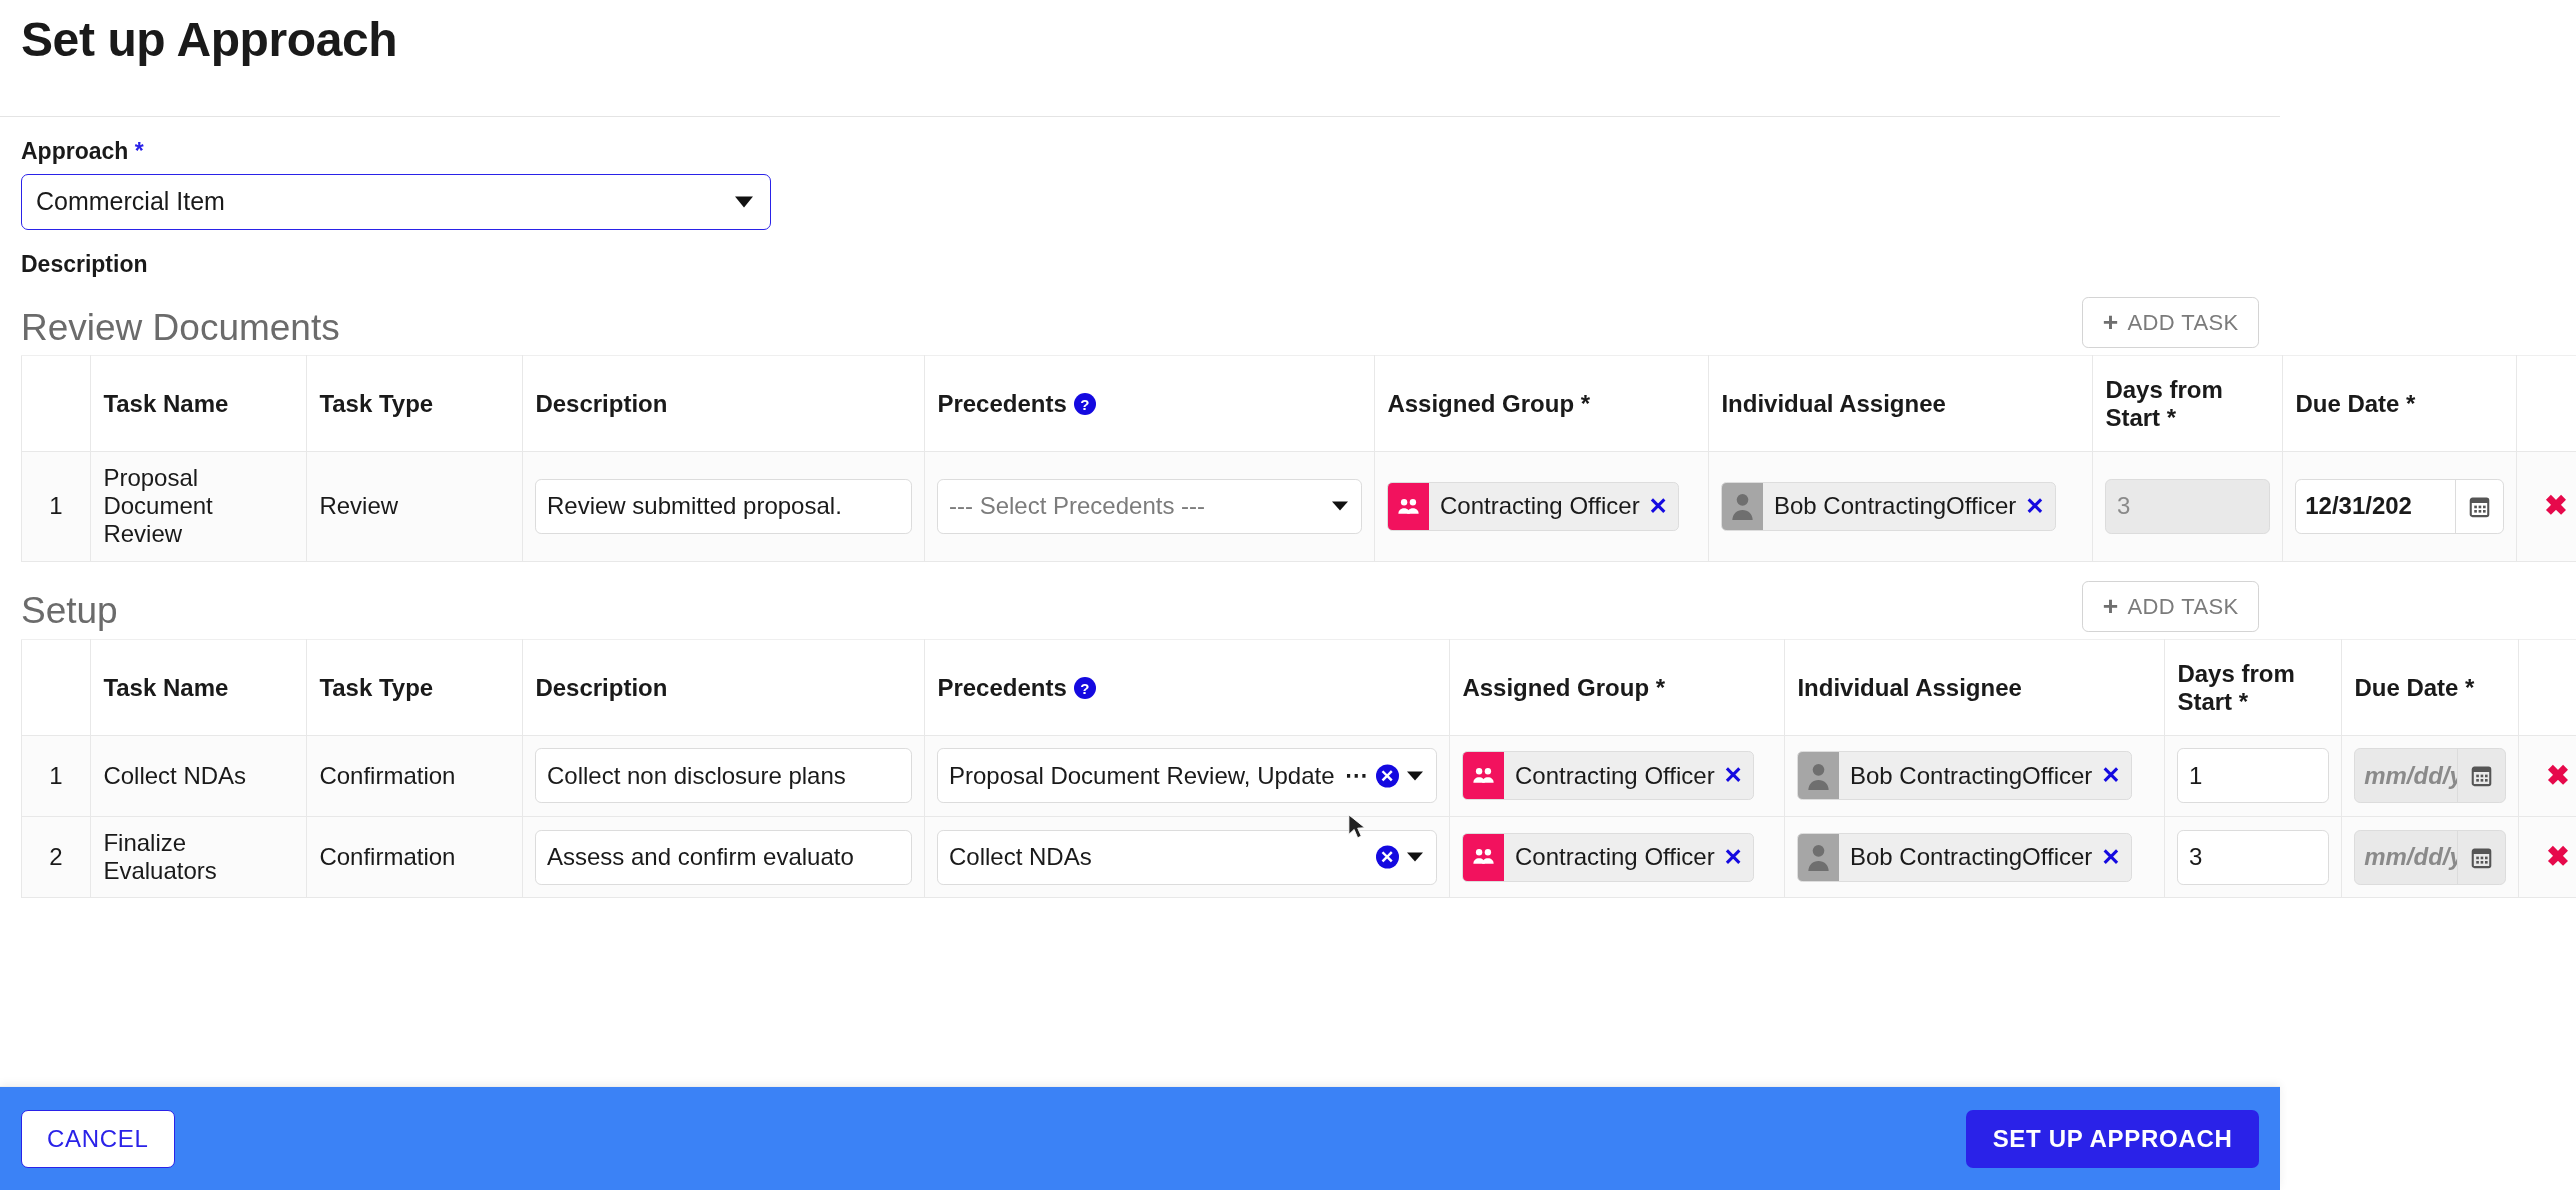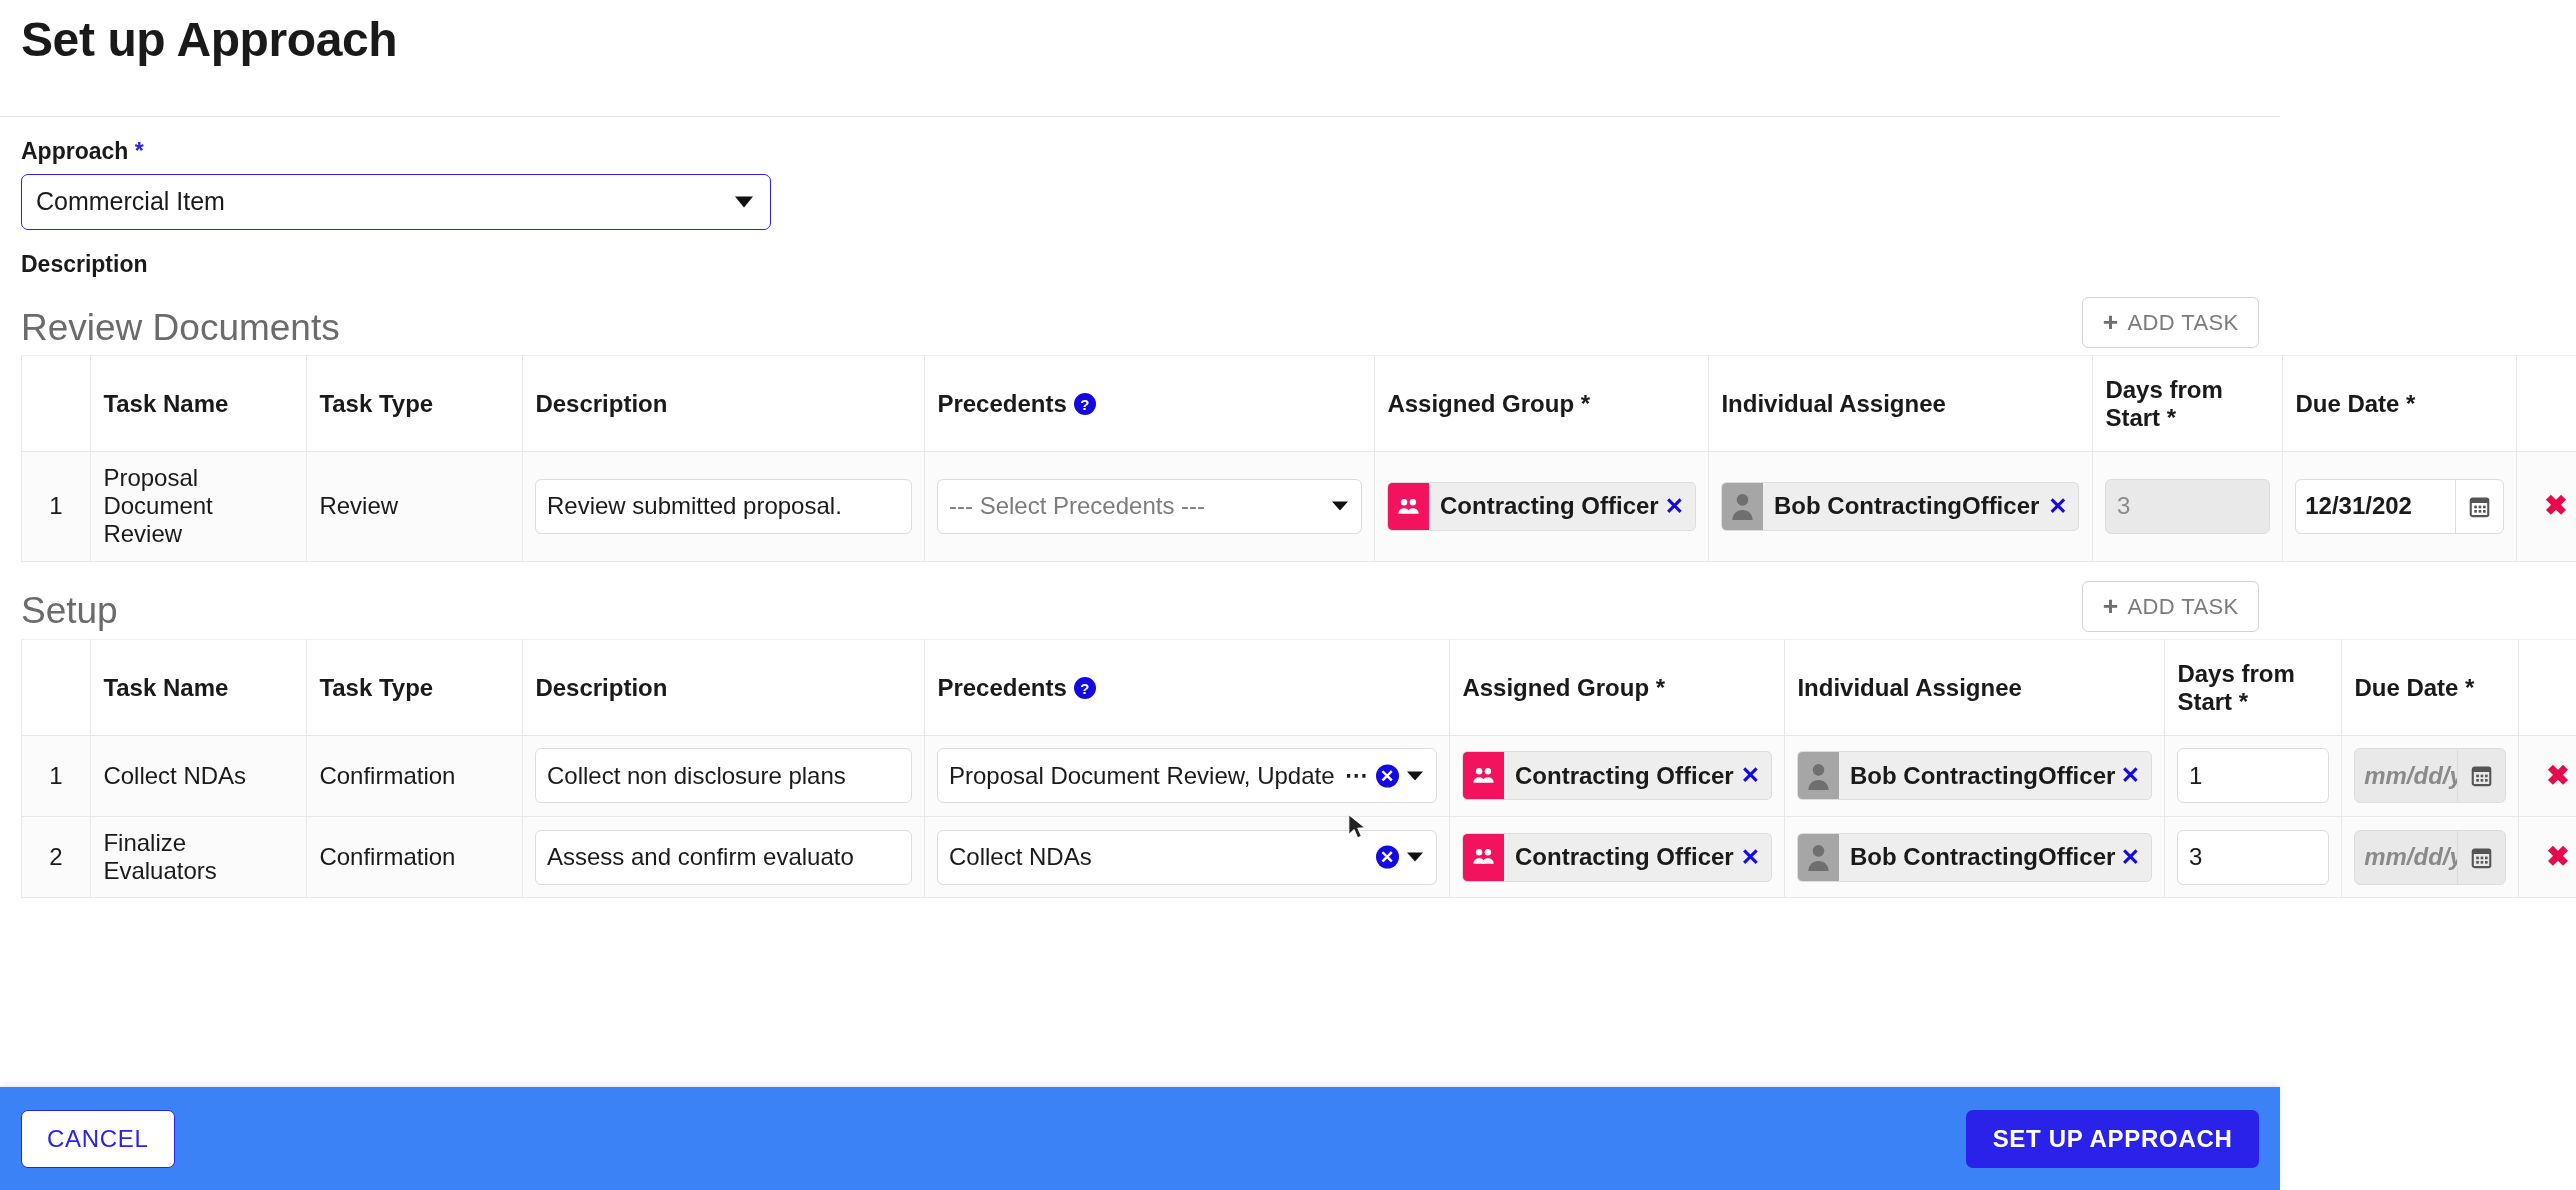--- a/index.html
+++ b/index.html
@@ -204,21 +204,21 @@
   }
   .chip-avatar {
     width: 41px; height: 49px; flex: 0 0 41px;
     display: flex; align-items: center; justify-content: center;
     background: #f2125e;
   }
   .chip-avatar.person { background: #a6a6a6; }
   .chip-label {
     font-size: 24px; color: #1a1a1a;
     padding: 0 8.8px 0 10.6px;
-    white-space: nowrap; overflow: hidden; font-weight: bold;
+    white-space: nowrap; overflow: hidden;
   }
   .chip-x {
     color: #1409e0; font-size: 23px; font-weight: bold;
     padding-right: 10.6px; cursor: pointer; line-height: 1;
   }
 
   
   .date-wrap {
     display: flex; align-items: stretch;
     height: 55px;

